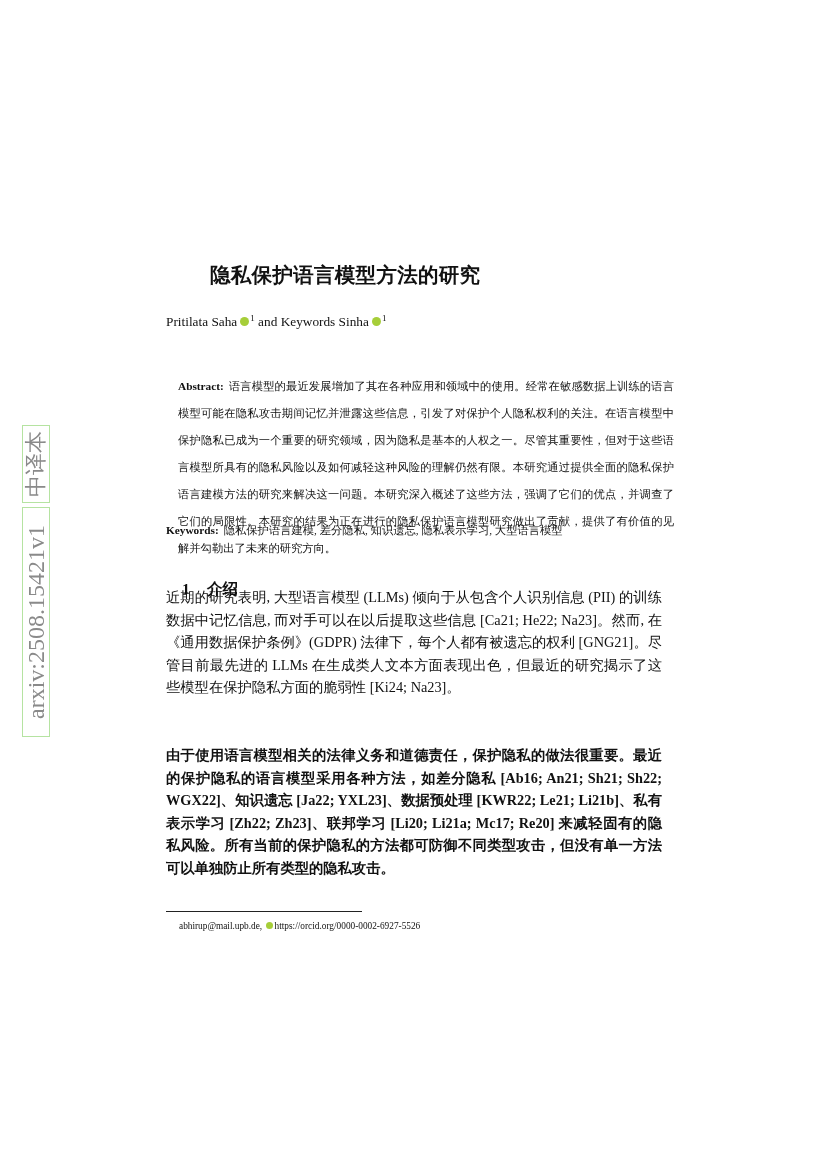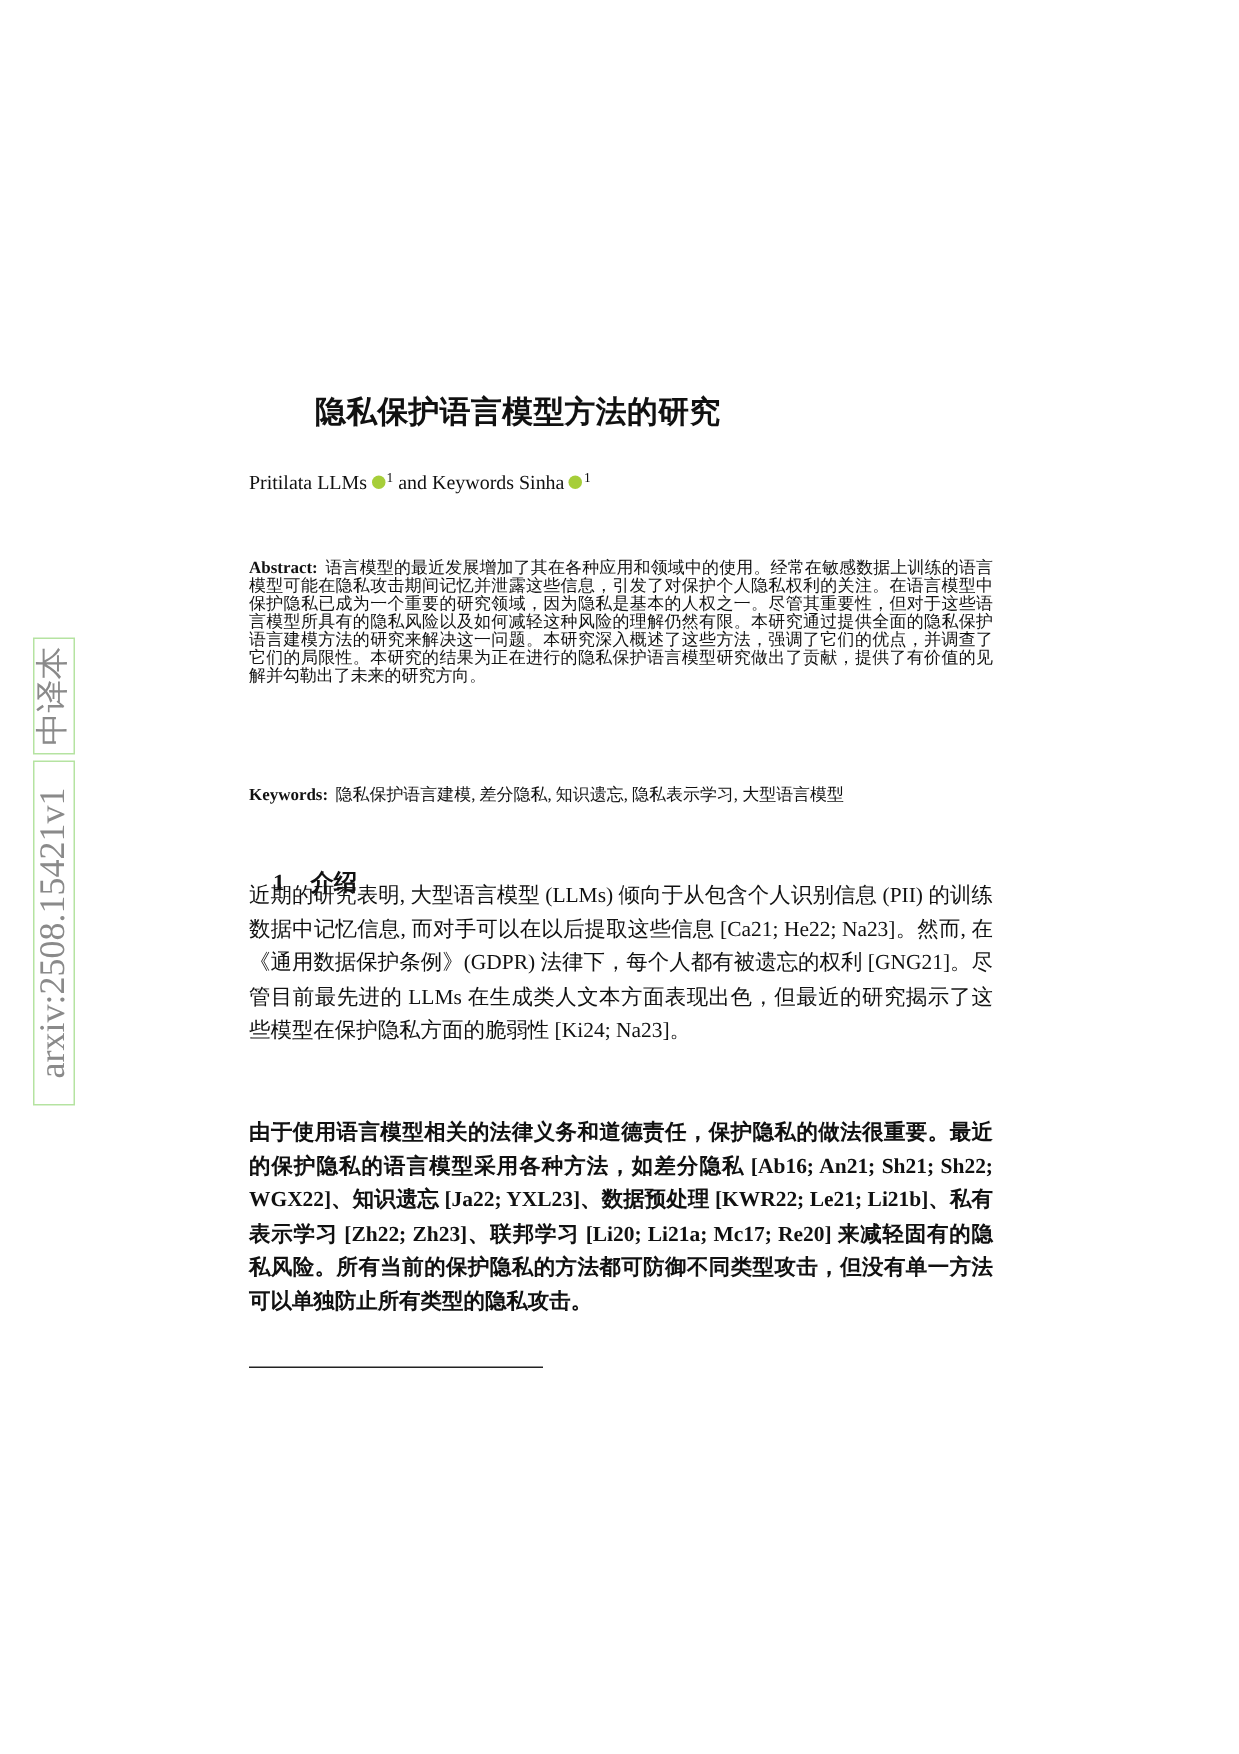--- a/index.html
+++ b/index.html
@@ -59,24 +59,24 @@
       vertical-align: 0px;
     }
     sup {
       font-size: 9px;
       vertical-align: 5px;
       line-height: 0;
     }
     .abstract {
       position: absolute;
       top: 373px;
-      left: 0;
+      left: 12px;
       width: 496px;
       font-size: 11.3px;
-      line-height: 12px;
+      line-height: 27px;
       text-align: justify;
       text-align-last: left;
     }
     .bold-label {
       font-weight: bold;
       margin-right: 5px;
     }
     .keywords {
       position: absolute;
       top: 521px;
@@ -187,21 +187,21 @@
   <div class="stamp-box arxiv-id">
     <span class="stamp-text">arxiv:2508.15421v1</span>
   </div>
 </div>
 
 <div class="page-content">
 
   <h1 class="title">隐私保护语言模型方法的研究</h1>
 
   <div class="authors">
-    <span>Pritilata LLMs</span><span class="orcid-icon"></span><sup>1</sup>
+    <span>Pritilata Saha</span><span class="orcid-icon"></span><sup>1</sup>
     <span>and</span>
     <span>Keywords Sinha</span><span class="orcid-icon"></span><sup>1</sup>
   </div>
 
   <div class="abstract">
     <span class="bold-label">Abstract:</span><span>语言模型的最近发展增加了其在各种应用和领域中的使用。经常在敏感数据上训练的语言模型可能在隐私攻击期间记忆并泄露这些信息，引发了对保护个人隐私权利的关注。在语言模型中保护隐私已成为一个重要的研究领域，因为隐私是基本的人权之一。尽管其重要性，但对于这些语言模型所具有的隐私风险以及如何减轻这种风险的理解仍然有限。本研究通过提供全面的隐私保护语言建模方法的研究来解决这一问题。本研究深入概述了这些方法，强调了它们的优点，并调查了它们的局限性。本研究的结果为正在进行的隐私保护语言模型研究做出了贡献，提供了有价值的见解并勾勒出了未来的研究方向。</span>
   </div>
 
   <div class="keywords">
     <span class="bold-label">Keywords:</span><span>隐私保护语言建模, 差分隐私, 知识遗忘, 隐私表示学习, 大型语言模型</span>
@@ -210,15 +210,19 @@
   <h2 class="section-heading">
     <span class="section-num">1</span><span>介绍</span>
   </h2>
 
   <p class="para para-1">近期的研究表明, 大型语言模型 (LLMs) 倾向于从包含个人识别信息 (PII) 的训练数据中记忆信息, 而对手可以在以后提取这些信息 [Ca21; He22; Na23]。然而, 在《通用数据保护条例》(GDPR) 法律下，每个人都有被遗忘的权利 [GNG21]。尽管目前最先进的 LLMs 在生成类人文本方面表现出色，但最近的研究揭示了这些模型在保护隐私方面的脆弱性 [Ki24; Na23]。</p>
   <p class="para para-2">由于使用语言模型相关的法律义务和道德责任，保护隐私的做法很重要。最近的保护隐私的语言模型采用各种方法，如差分隐私 [Ab16; An21; Sh21; Sh22; WGX22]、知识遗忘 [Ja22; YXL23]、数据预处理 [KWR22; Le21; Li21b]、私有表示学习 [Zh22; Zh23]、联邦学习 [Li20; Li21a; Mc17; Re20] 来减轻固有的隐私风险。所有当前的保护隐私的方法都可防御不同类型攻击，但没有单一方法可以单独防止所有类型的隐私攻击。</p>
 
   <div class="footnote-rule"></div>
 
   <div class="footnote">
+    <div class="fn-line fn-indent">
+      <span>abhirup@mail.upb.de,</span>
+      <span class="orcid-icon small"></span><span>https://orcid.org/0000-0002-6927-5526</span>
+    </div>
   </div>
 
 </div>
 
 </body></html>

